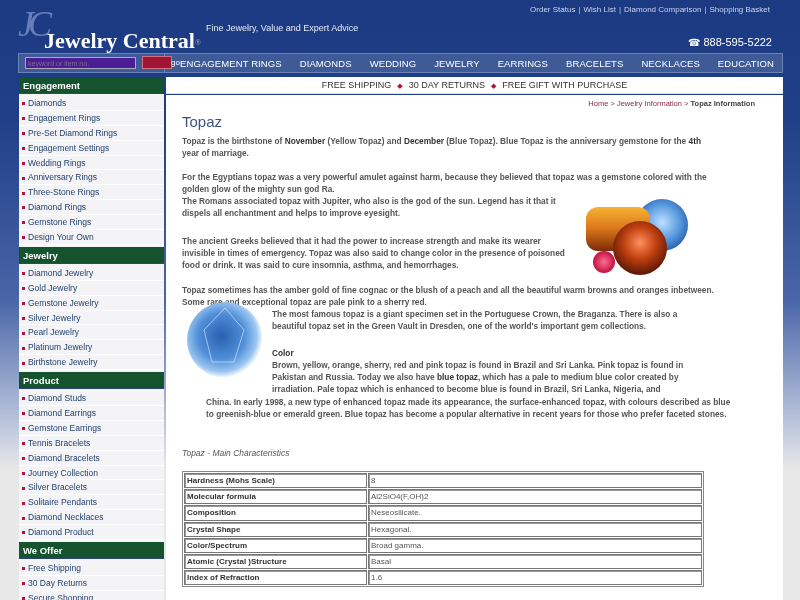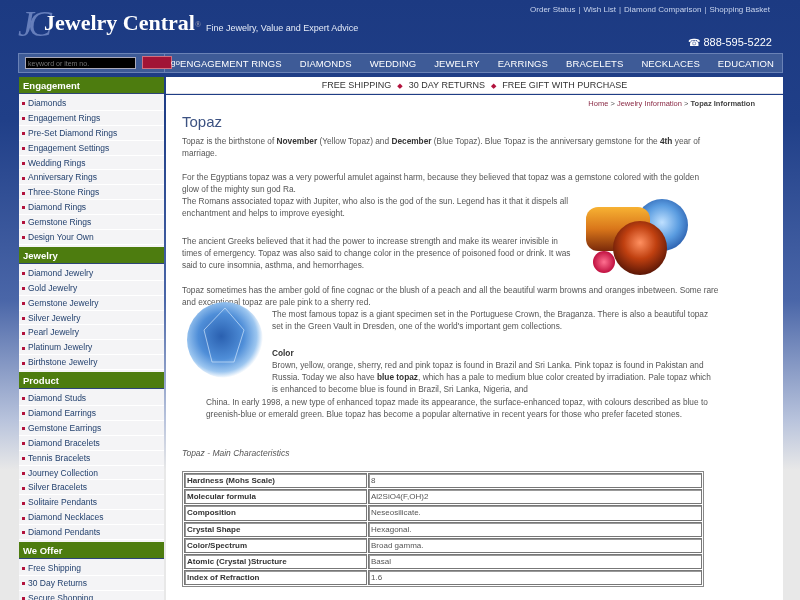--- a/index.html
+++ b/index.html
@@ -3,50 +3,50 @@
 <meta charset="utf-8">
 <style>
 *{box-sizing:border-box;margin:0;padding:0;}
 html,body{width:800px;height:600px;overflow:hidden;}
 body{font-family:"Liberation Sans",sans-serif;font-size:9px;color:#444;
  background:linear-gradient(180deg,#1c3a82 0px,#203f88 120px,#4a66a8 300px,#b8c3dc 420px,#e8e8e8 470px,#e8e8e8 600px);position:relative;}
 .page{position:absolute;left:0;top:0;width:800px;height:600px;}
 
 .header{position:absolute;left:0;top:0;width:800px;height:52px;border-radius:15px;}
 .logo-jc{position:absolute;left:18px;top:6px;font-family:"Liberation Serif",serif;font-style:italic;font-size:36px;color:#6e86c2;letter-spacing:-6px;line-height:36px;opacity:.9;}
-.logo-text{position:absolute;left:44px;top:10px;font-family:"Liberation Serif",serif;font-weight:bold;font-size:22px;color:#fff;line-height:26px;text-align:center;}
+.logo-text{position:absolute;left:44px;top:28px;font-family:"Liberation Serif",serif;font-weight:bold;font-size:22px;color:#fff;line-height:26px;text-align:center;}
 .logo-reg{font-size:8px;color:#aab;vertical-align:middle;font-weight:normal;}
 .tagline{position:absolute;left:206px;top:23px;font-size:9px;color:#e6ecf8;}
 .toplinks{position:absolute;right:30px;top:5px;font-size:8px;color:#b8c6e6;}
 .toplinks span.sep{margin:0 3px;}
 .toplinks a{color:#c8d4ee;text-decoration:none;}
 .phone{position:absolute;right:28px;top:36px;font-size:11px;color:#fff;}
 .phone .icon{font-size:10px;margin-right:3px;}
 
 .navbar{position:absolute;left:18px;top:53px;width:765px;height:20px;background:#3e5b97;border:1px solid #6a82b6;}
 .search-area{position:absolute;left:0;top:0;width:146px;height:18px;border-right:1px solid #6a82b6;}
-.search-input{position:absolute;left:6px;top:3px;width:111px;height:12px;border:1px solid #aab;font-size:7px;color:#888;padding-left:2px;line-height:10px;background:#000000;font-family:"Liberation Sans",sans-serif;}
+.search-input{position:absolute;left:6px;top:3px;width:111px;height:12px;border:1px solid #aab;font-size:7px;color:#888;padding-left:2px;line-height:10px;background:#4c1d95;font-family:"Liberation Sans",sans-serif;}
 .go-btn{position:absolute;left:123px;top:2px;width:16px;height:13px;background:#a11436;border:1px solid #d07080;color:#fff;font-size:8px;line-height:11px;text-align:center;padding-left:28px;}
 .nav-items{position:absolute;left:147px;top:0;right:0;height:18px;display:flex;justify-content:space-between;padding:0 8px 0 14px;align-items:center;}
 .nav-item{color:#fff;font-size:9.5px;letter-spacing:.1px;}
 
 .sidebar{position:absolute;left:19px;top:77px;width:145px;height:523px;background:#f4f4f6;}
-.side-head{background:#4d7c0f;color:#fff;font-weight:bold;font-size:9.5px;height:17px;line-height:17px;padding-left:4px;border-bottom:1px solid #2d4478;}
+.side-head{background:#14532d;color:#fff;font-weight:bold;font-size:9.5px;height:17px;line-height:17px;padding-left:4px;border-bottom:1px solid #2d4478;}
 .side-list{list-style:none;padding:2px 0 2px 0;}
 .side-list li{height:14.9px;line-height:14.9px;padding-left:3px;font-size:8.5px;color:#23416e;border-bottom:1px solid #fff;}
 .side-list li .bullet{display:inline-block;width:3px;height:3px;background:#b2123d;margin-right:3px;vertical-align:middle;}
 
 .promo{position:absolute;left:166px;top:77px;width:617px;height:17px;background:#fff;border-bottom:1px solid #e0e0e6;text-align:center;font-size:9px;color:#333;line-height:17px;}
 .promo .dot{color:#b2123d;margin:0 6px;font-size:7px;}
 .main{position:absolute;left:166px;top:95px;width:617px;height:505px;background:#fff;}
 .breadcrumb{position:absolute;right:28px;top:4px;font-size:7.5px;color:#555;}
 .breadcrumb a{color:#8a2a45;}
 .breadcrumb b{color:#444;}
 .title{position:absolute;left:16px;top:18px;font-size:15px;color:#3c5282;}
-.text{position:absolute;font-size:8.3px;line-height:12.2px;color:#555;}
+.text{position:absolute;font-size:8.3px;line-height:12.2px;color:#555;font-weight:bold;}
 .text b{color:#333;}
 .gems1{position:absolute;left:414px;top:100px;width:110px;height:85px;}
 .gems2{position:absolute;left:18px;top:205px;width:82px;height:80px;}
 .char-title{position:absolute;left:16px;top:353px;font-size:8.5px;color:#555;font-style:italic;}
 table.chars{position:absolute;left:16px;top:376px;width:522px;border-collapse:separate;border-spacing:1px;border:1px solid #888;background:#fff;}
 table.chars td{border:1px solid #777;height:15.2px;font-size:8px;padding:0 2px;color:#555;box-shadow:inset 1px 1px 0 #999;}
 table.chars td.k{width:183px;font-weight:bold;color:#333;}
 </style>
 </head>
 <body>
@@ -102,27 +102,27 @@
       <li><span class="bullet"></span><span>Silver Jewelry</span></li>
       <li><span class="bullet"></span><span>Pearl Jewelry</span></li>
       <li><span class="bullet"></span><span>Platinum Jewelry</span></li>
       <li><span class="bullet"></span><span>Birthstone Jewelry</span></li>
     </ul>
     <div class="side-head">Product</div>
     <ul class="side-list">
       <li><span class="bullet"></span><span>Diamond Studs</span></li>
       <li><span class="bullet"></span><span>Diamond Earrings</span></li>
       <li><span class="bullet"></span><span>Gemstone Earrings</span></li>
+      <li><span class="bullet"></span><span>Tennis Bracelets</span></li>
       <li><span class="bullet"></span><span>Diamond Bracelets</span></li>
-      <li><span class="bullet"></span><span>Tennis Bracelets</span></li>
       <li><span class="bullet"></span><span>Journey Collection</span></li>
       <li><span class="bullet"></span><span>Silver Bracelets</span></li>
       <li><span class="bullet"></span><span>Solitaire Pendants</span></li>
       <li><span class="bullet"></span><span>Diamond Necklaces</span></li>
-      <li><span class="bullet"></span><span>Diamond Pendants</span></li>
+      <li><span class="bullet"></span><span>Diamond Product</span></li>
     </ul>
     <div class="side-head">We Offer</div>
     <ul class="side-list">
       <li><span class="bullet"></span><span>Free Shipping</span></li>
       <li><span class="bullet"></span><span>30 Day Returns</span></li>
       <li><span class="bullet"></span><span>Secure Shopping</span></li>
     </ul>
   </div>
 
   <div class="promo">

